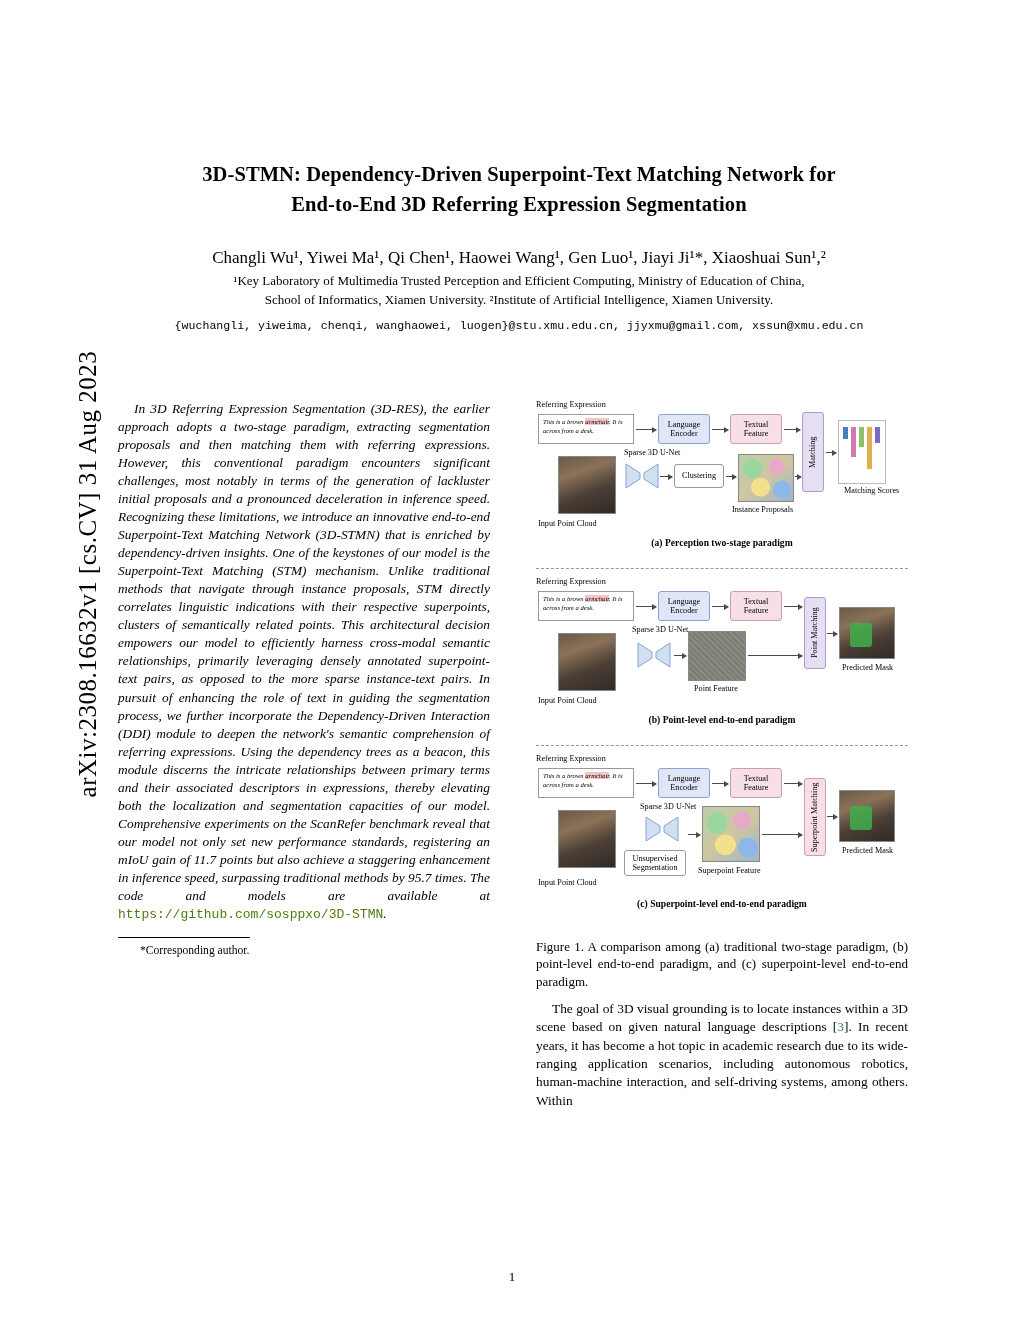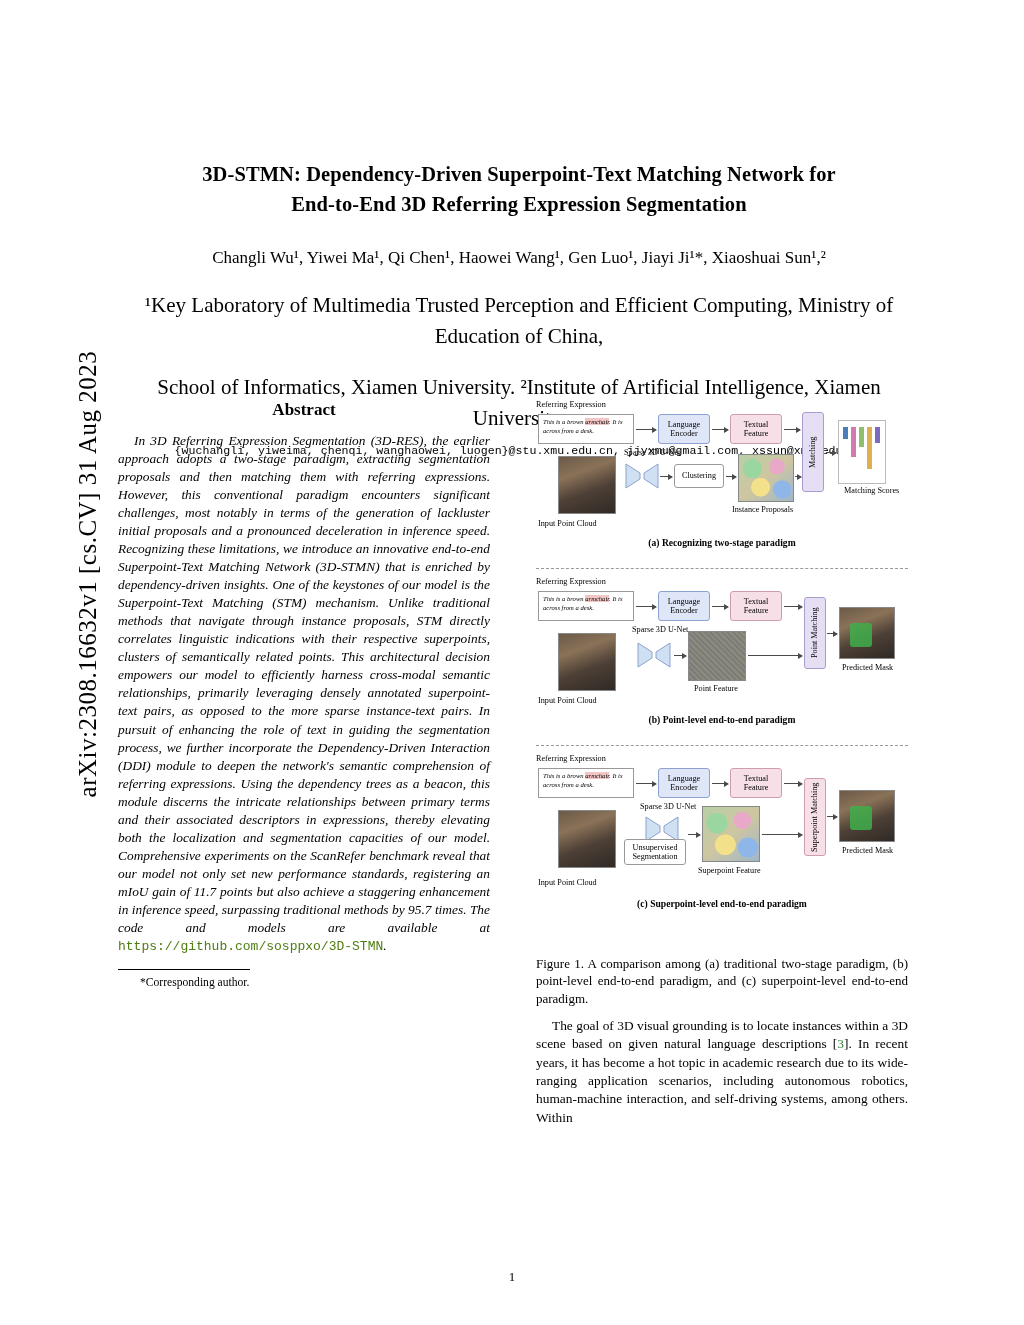--- a/index.html
+++ b/index.html
@@ -35,23 +35,23 @@
     letter-spacing:0.1px;
   }
   .authors {
     text-align:center;
     font-size:17px;
     margin-top:26px;
     line-height:1.5;
   }
   .affil {
     text-align:center;
-    font-size:21px;
+    font-size:13px;
     line-height:1.5;
-    margin-top:19px;
+    margin-top:0;
   }
   .emails {
     text-align:center;
     font-size:12.4px;
     margin-top:8px;
     line-height:1.4;
   }
   .mono { font-family:"Liberation Mono", monospace; font-size:11.6px; }
 
   .cols {
@@ -71,21 +71,21 @@
   .url-mono { font-family:"Liberation Mono", monospace; font-style:normal; color:#4d7c0f; font-size:13px; }
 
   .footnote-rule {
     margin-top:14px; width:132px; height:1px; background:#000;
   }
   .footnote { font-size:11.6px; margin-top:6px; padding-left:22px; }
 
   
   .figure-box { width:372px; }
   .fig-caption {
-    font-size:13px; line-height:1.33; margin-top:31px; text-align:justify;
+    font-size:13px; line-height:1.33; margin-top:14px; text-align:justify;
   }
   .intro-head { font-weight:bold; font-size:16.5px; margin-top:26px; }
   .intro-body { font-size:13.4px; line-height:1.37; text-align:justify; margin-top:10px; }
   .intro-body .ind { display:inline-block; width:16px; }
   .cite { color:#2f7d32; }
 
   .pagenum { position:absolute; left:0; right:0; bottom:40px; text-align:center; font-size:13px; }
 
   
   .panel { position:relative; width:372px; }
@@ -156,21 +156,20 @@
     </div>
     <div class="authors">Changli Wu¹, Yiwei Ma¹, Qi Chen¹, Haowei Wang¹, Gen Luo¹, Jiayi Ji¹*, Xiaoshuai Sun¹,²</div>
     <div class="affil">¹Key Laboratory of Multimedia Trusted Perception and Efficient Computing, Ministry of Education of China,</div>
     <div class="affil">School of Informatics, Xiamen University. ²Institute of Artificial Intelligence, Xiamen University.</div>
     <div class="emails mono">{wuchangli, yiweima, chenqi, wanghaowei, luogen}@stu.xmu.edu.cn, jjyxmu@gmail.com, xssun@xmu.edu.cn</div>
   </div>
 
   <div class="cols">
 
     <div class="col-left">
-      <div class="sec-head">Abstract</div>
       <div class="abstract">
         <span class="ind"></span><span>In 3D Referring Expression Segmentation (3D-RES), the earlier approach adopts a two-stage paradigm, extracting segmentation proposals and then matching them with referring expressions. However, this conventional paradigm encounters significant challenges, most notably in terms of the generation of lackluster initial proposals and a pronounced deceleration in inference speed. Recognizing these limitations, we introduce an innovative end-to-end Superpoint-Text Matching Network (3D-STMN) that is enriched by dependency-driven insights. One of the keystones of our model is the Superpoint-Text Matching (STM) mechanism. Unlike traditional methods that navigate through instance proposals, STM directly correlates linguistic indications with their respective superpoints, clusters of semantically related points. This architectural decision empowers our model to efficiently harness cross-modal semantic relationships, primarily leveraging densely annotated superpoint-text pairs, as opposed to the more sparse instance-text pairs. In pursuit of enhancing the role of text in guiding the segmentation process, we further incorporate the Dependency-Driven Interaction (DDI) module to deepen the network's semantic comprehension of referring expressions. Using the dependency trees as a beacon, this module discerns the intricate relationships between primary terms and their associated descriptors in expressions, thereby elevating both the localization and segmentation capacities of our model. Comprehensive experiments on the ScanRefer benchmark reveal that our model not only set new performance standards, registering an mIoU gain of 11.7 points but also achieve a staggering enhancement in inference speed, surpassing traditional methods by 95.7 times. The code and models are available at </span><span class="url-mono">https://github.com/sosppxo/3D-STMN</span><span>.</span>
       </div>
       <div class="footnote-rule"></div>
       <div class="footnote">*Corresponding author.</div>
     </div>
 
     <div class="col-right">
 
       <div class="figure-box">
@@ -205,21 +204,21 @@
 
           <div class="arrow" style="left:290px; top:52px; width:10px;"></div>
           <div style="position:absolute; left:302px; top:20px; width:46px; height:62px; border:1px solid #bbb; background:#fff;">
             <div class="scorebar" style="left:4px; top:6px; height:12px; background:#4a7ebb;"></div>
             <div class="scorebar" style="left:12px; top:6px; height:30px; background:#d07ab0;"></div>
             <div class="scorebar" style="left:20px; top:6px; height:20px; background:#8fbf6a;"></div>
             <div class="scorebar" style="left:28px; top:6px; height:42px; background:#e0b050;"></div>
             <div class="scorebar" style="left:36px; top:6px; height:16px; background:#7a6ac0;"></div>
           </div>
           <div class="lbl" style="left:308px; top:86px;">Matching Scores</div>
-          <div class="panel-title" style="position:absolute; left:0; top:135px; width:372px;">(a) Recognizing two-stage paradigm</div>
+          <div class="panel-title" style="position:absolute; left:0; top:135px; width:372px;">(a) Perception two-stage paradigm</div>
         </div>
 
         <div class="divider"></div>
 
         <div class="panel" style="height:160px;">
           <div class="lbl" style="left:0; top:0;">Referring Expression</div>
           <div class="textbox" style="left:2px; top:14px; width:96px; height:30px;">
             <span>This is a brown </span><span class="hl">armchair</span><span>. It is across from a desk.</span>
           </div>
           <div class="scene" style="left:22px; top:56px; width:58px; height:58px;"></div>
@@ -263,21 +262,21 @@
           <div class="arrow" style="left:176px; top:29px; width:16px;"></div>
           <div class="box pink" style="left:194px; top:14px; width:52px; height:30px;">Textual Feature</div>
           <div class="arrow" style="left:248px; top:29px; width:18px;"></div>
           <div class="box pink vert" style="left:268px; top:24px; width:22px; height:78px;">Superpoint Matching</div>
 
           <div class="lbl" style="left:104px; top:48px;">Sparse 3D U-Net</div>
           <svg class="hourglass" style="left:108px; top:62px;" width="36" height="26" viewBox="0 0 36 26">
             <polygon points="2,1 2,25 16,16 16,10" fill="#cfe0f2" stroke="#8da2cf"></polygon>
             <polygon points="34,1 34,25 20,16 20,10" fill="#cfe0f2" stroke="#8da2cf"></polygon>
           </svg>
-          <div class="box white" style="left:88px; top:85px; width:62px; height:26px;">Unsupervised Segmentation</div>
+          <div class="box white" style="left:88px; top:96px; width:62px; height:26px;">Unsupervised Segmentation</div>
           <div class="arrow" style="left:152px; top:80px; width:12px;"></div>
           <div class="scene seg" style="left:166px; top:52px; width:58px; height:56px;"></div>
           <div class="arrow" style="left:226px; top:80px; width:40px;"></div>
           <div class="lbl" style="left:162px; top:112px;">Superpoint Feature</div>
 
           <div class="arrow" style="left:291px; top:62px; width:10px;"></div>
           <div class="scene mask" style="left:303px; top:36px; width:56px; height:52px;"></div>
           <div class="lbl" style="left:306px; top:92px;">Predicted Mask</div>
           <div class="panel-title" style="position:absolute; left:0; top:142px; width:372px;">(c) Superpoint-level end-to-end paradigm</div>
         </div>

